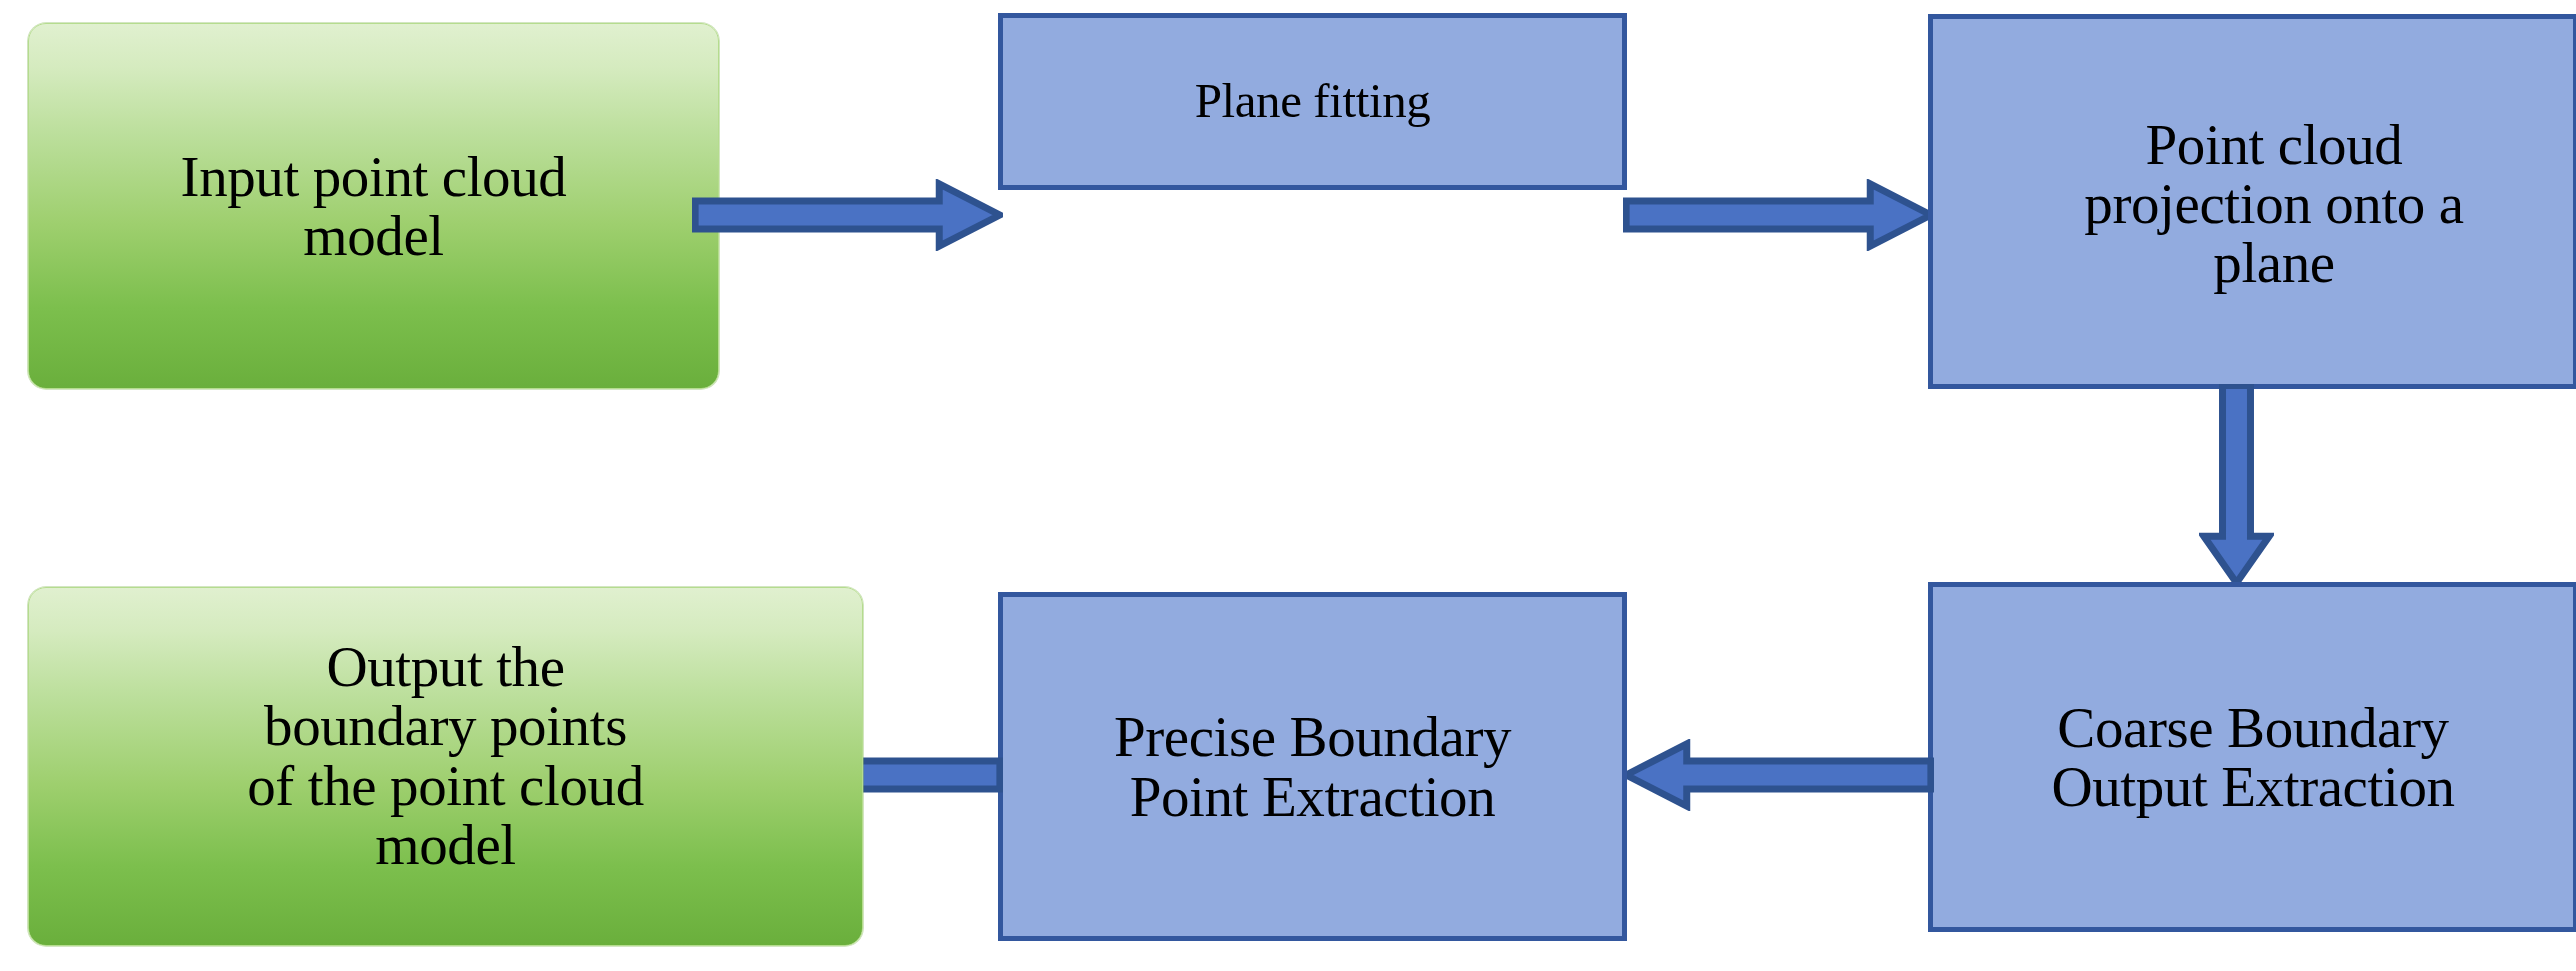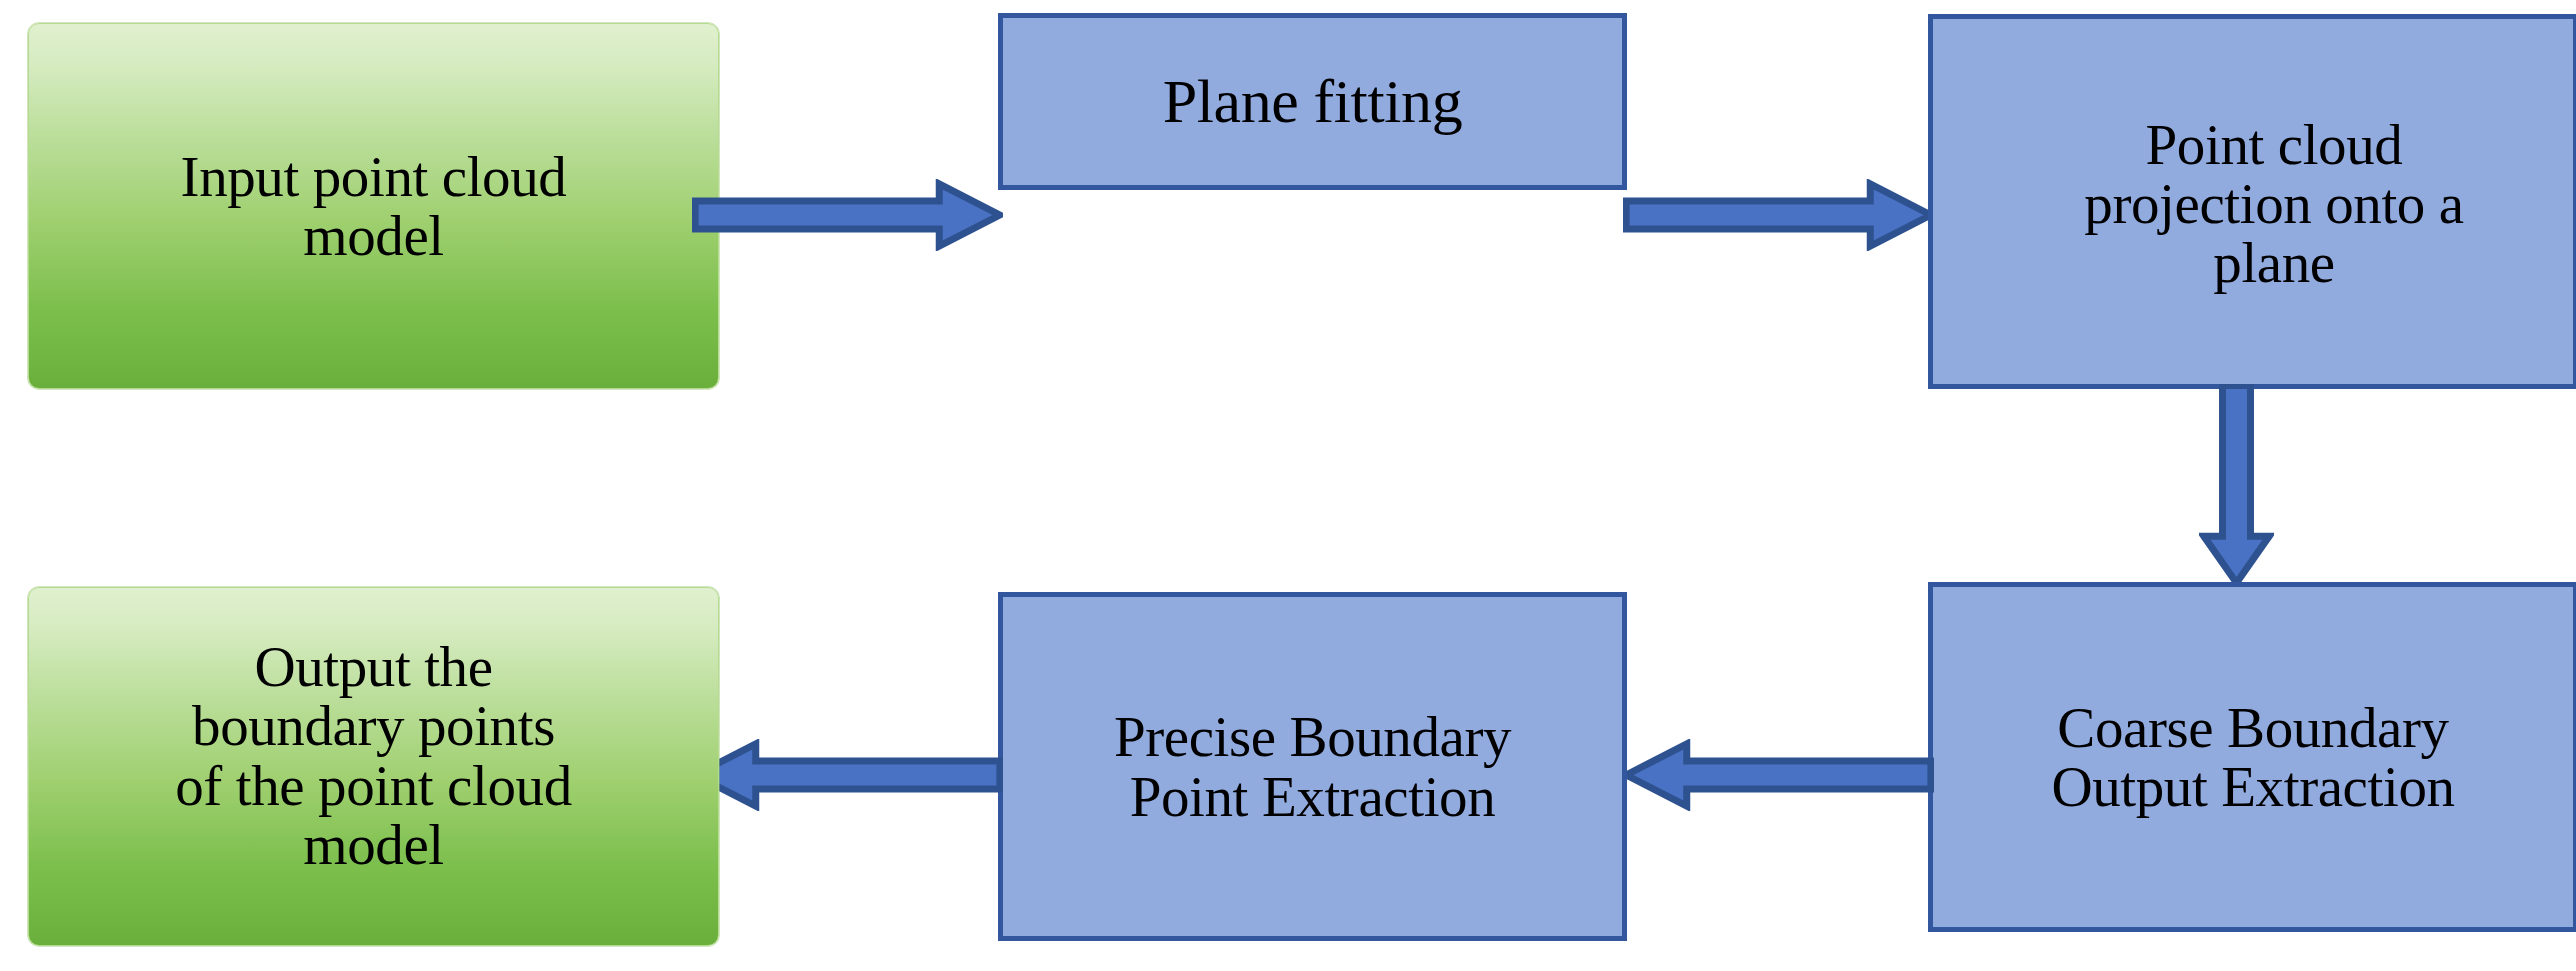--- a/index.html
+++ b/index.html
@@ -27,44 +27,44 @@
     align-items: center;
     justify-content: center;
     text-align: center;
     color: #000000;
     line-height: 1.04;
     white-space: pre-line;
     letter-spacing: -0.4px;
   }
 
   .node-green {
-    border-radius: 11px;
+    border-radius: 18px;
     background: linear-gradient(to bottom,
         #e0f0cf 0%,
         #d5ebbf 12%,
         #bcdf9c 30%,
         #9ecf6e 55%,
         #7cbf4d 78%,
         #6aaf3c 100%);
     border: 1.6px solid #b5dc8e;
     box-shadow: 0 0 0 0.8px rgba(150,195,110,0.55);
   }
 
   .node-blue {
     background: #92abdf;
     border: 5.4px solid #33579e;
   }
 
   
   #box-input   { left: 28px;   top: 23px;   width: 691px;  height: 366px;  font-size: 57px; }
-  #box-plane   { left: 998px; top: 13.2px;   width: 629px;  height: 177px;  font-size: 62px; }
+  #box-plane   { left: 998px; top: 13.2px;   width: 629px;  height: 177px;  font-size: 49px; }
   #box-project { left: 1928px; top: 14px;   width: 650px;  height: 375px;  font-size: 57px; }
   #box-coarse  { left: 1928px; top: 582px;  width: 650px;  height: 350px;  font-size: 57px; }
   #box-precise { left: 998px; top: 584px;  width: 629px;  height: 349px;  font-size: 57px; margin-top: 8px; }
-  #box-output  { left: 28px;   top: 587px;  width: 691px;  height: 359px;  font-size: 57px; }
+  #box-output  { left: 28px;   top: 587px;  width: 835px;  height: 359px;  font-size: 57px; }
 
   #box-output .node-label { transform: translateY(-11px); }
   #box-project .node-label { transform: translateY(1.6px); margin-left: 42px; }
 
   .node-label { display: block; }
 
   
   .arrow {
     position: absolute;
     display: block;

